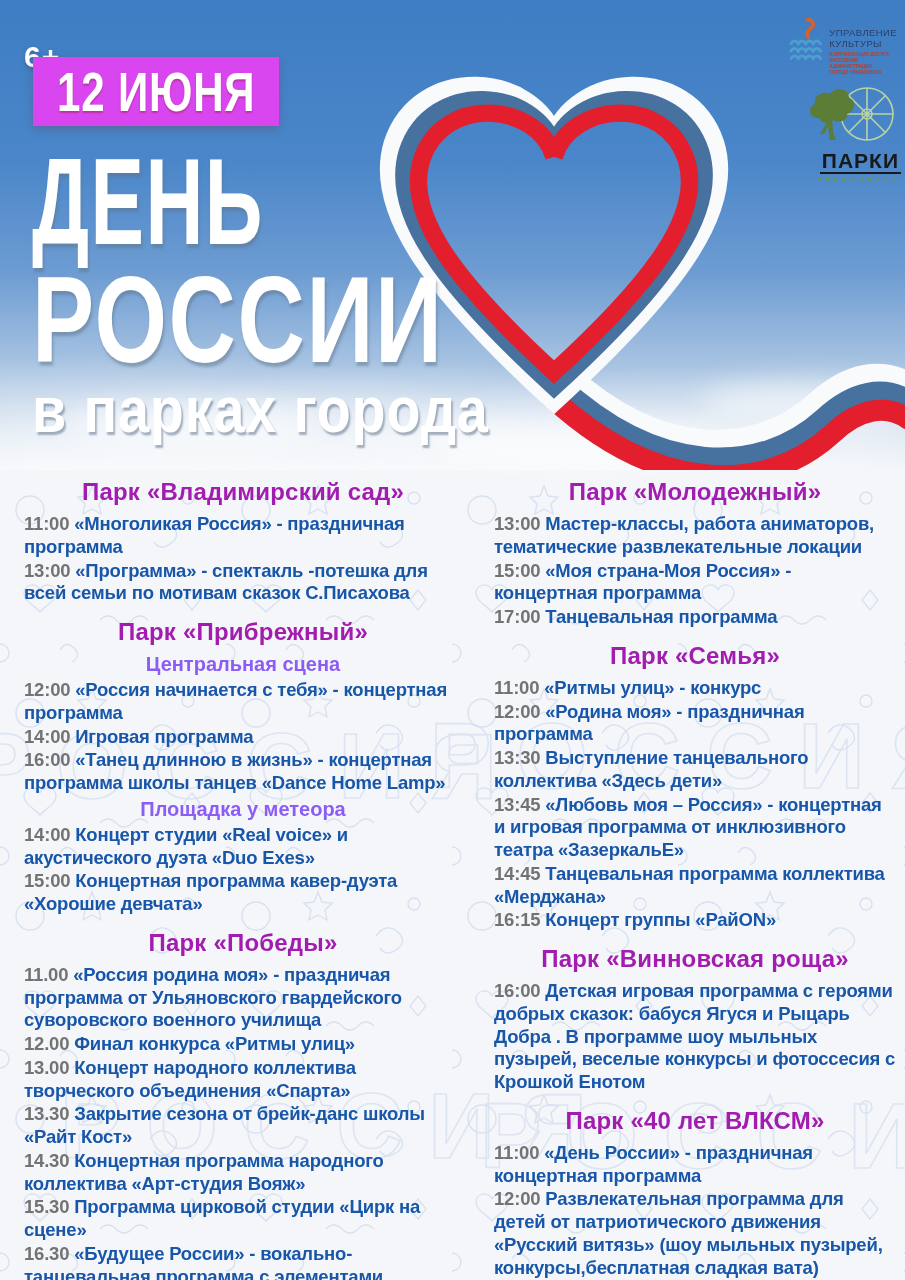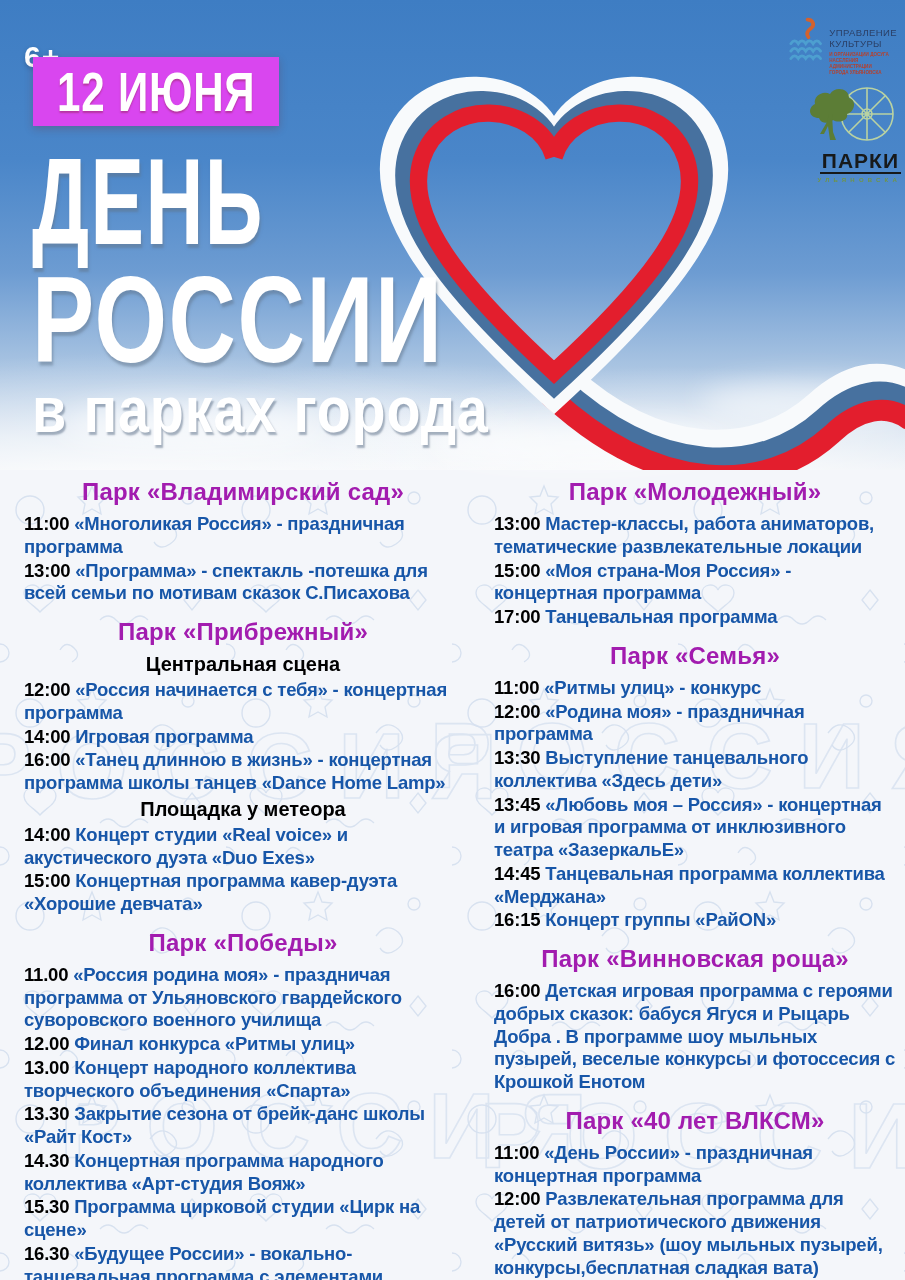--- a/index.html
+++ b/index.html
@@ -65,26 +65,26 @@
   .doodles { position:absolute; inset:0; }
   .col { position:absolute; top:10px; z-index:2; }
   .col-left  { left:24px;  width:438px; }
   .col-right { left:494px; width:402px; }
 
   .park {
     font-size:24px; font-weight:800; color:#a21caf; text-align:center;
     margin:13px 0 7px; letter-spacing:.2px;
   }
   .col .park:first-child { margin-top:0; }
-  .stage { font-size:20px; font-weight:800; color:#000000; text-align:center; margin:3px 0; }
+  .stage { font-size:20px; font-weight:800; color:#8b5cf6; text-align:center; margin:3px 0; }
   .event {
     font-size:18.5px; font-weight:700; color:#1756a8; line-height:1.23;
     margin:1px 0; letter-spacing:-0.2px;
   }
-  .event .time { color:#000000; }
+  .event .time { color:#737373; }
 </style>
 </head>
 <body>
 
 <div class="poster">
 
   <div class="sky">
     <div class="cloud" style="left:60px; top:400px; width:260px; height:50px;"></div>
     <div class="cloud" style="left:430px; top:420px; width:300px; height:46px;"></div>
     <div class="cloud" style="left:700px; top:380px; width:220px; height:44px;"></div>

